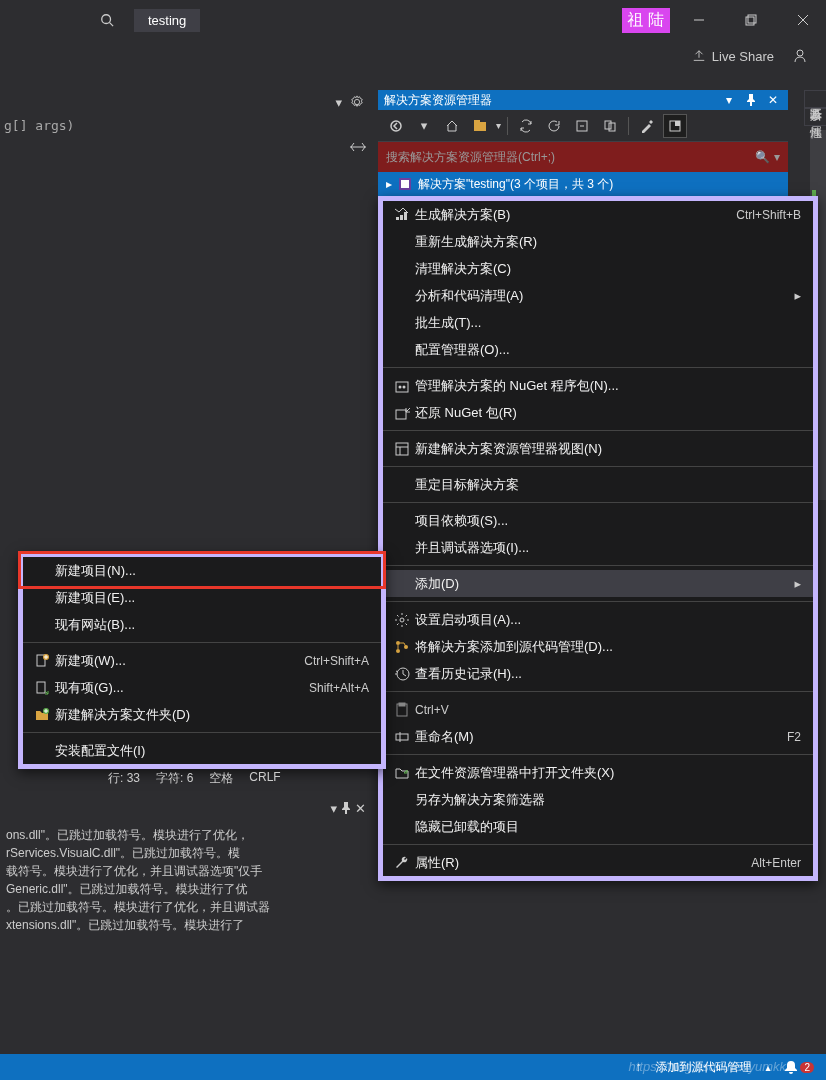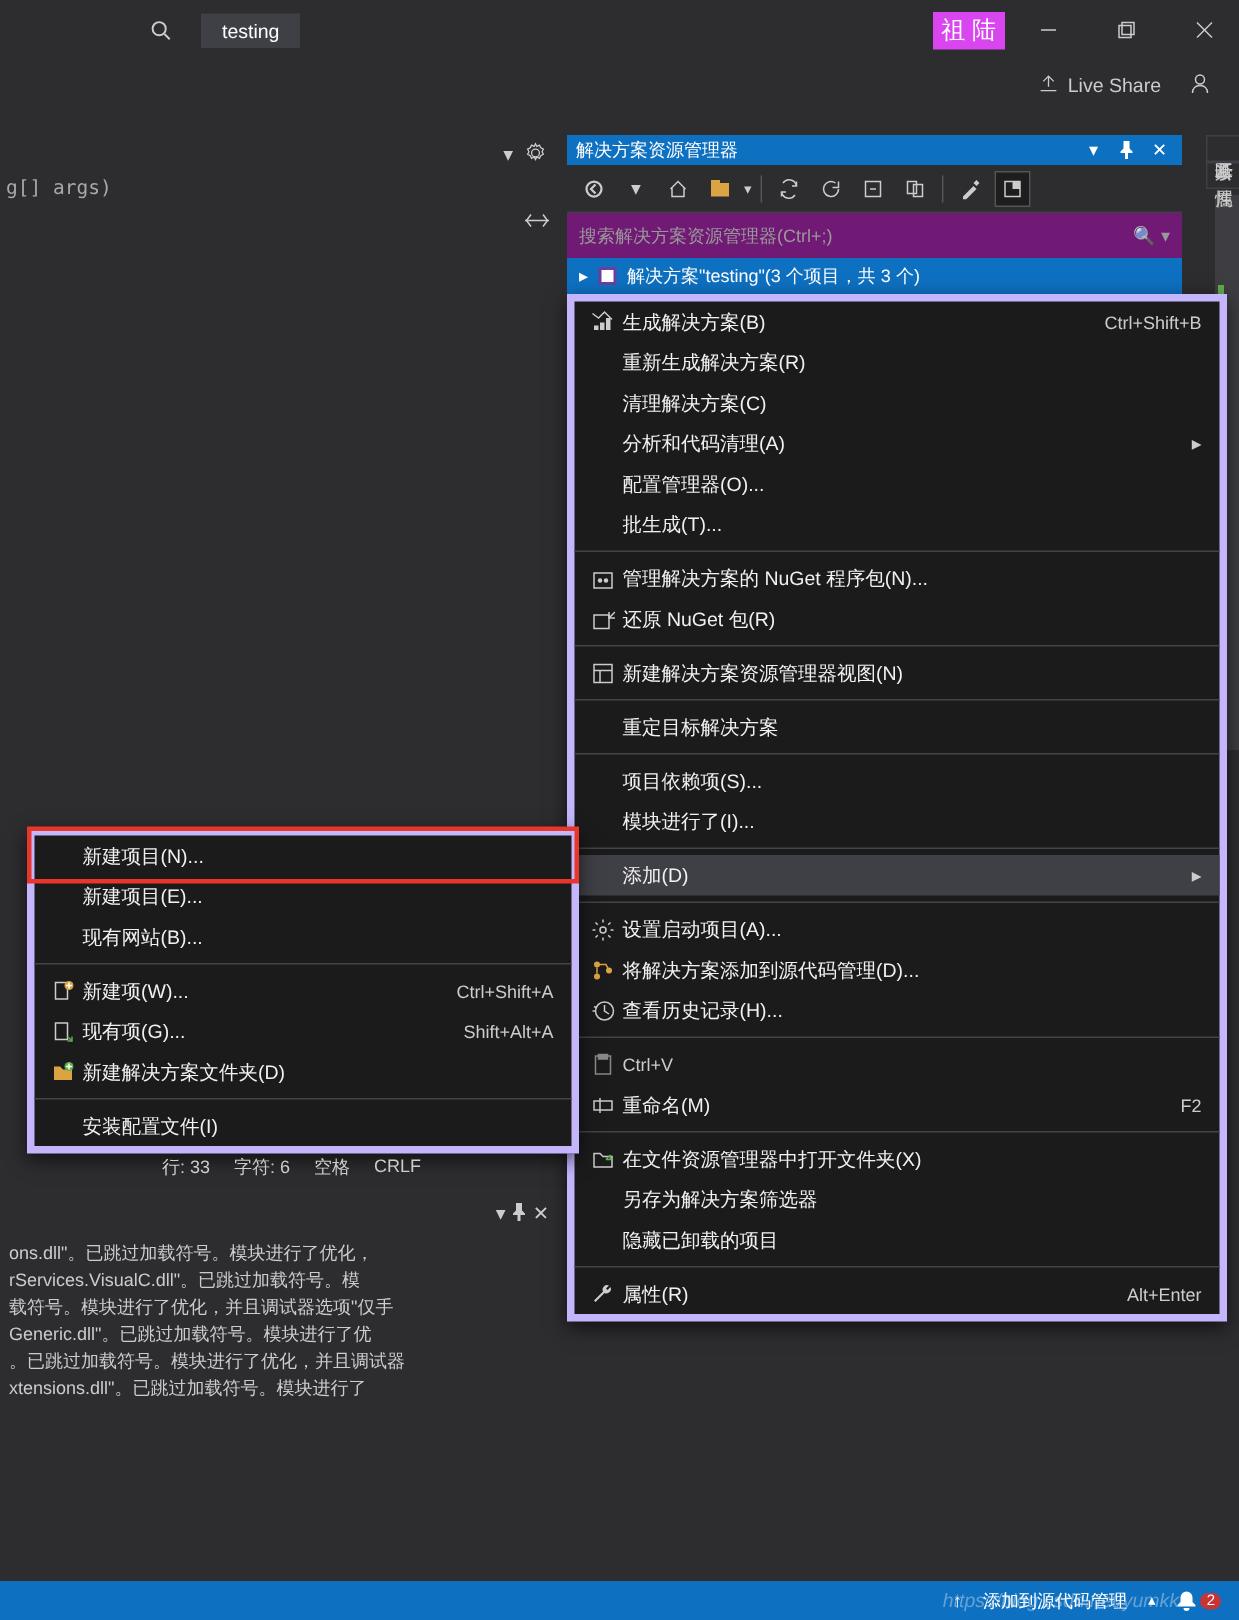--- a/index.html
+++ b/index.html
@@ -18,21 +18,21 @@
 .editor-gutter { position: absolute; right: 0; top: 130px; width: 16px; height: 370px; background: #3e3e42; }
 .gutter-mark-g { position: absolute; left: 2px; width: 4px; background: #5fad4e; }
 .panel { position: absolute; left: 378px; top: 90px; width: 410px; background: #252526; }
 .panel-header { background: #0e70c0; color: #fff; height: 20px; display: flex; align-items: center; padding: 0 6px; font-size: 12px; }
 .panel-header-right { margin-left: auto; display: flex; gap: 4px; }
 .panel-hbtn { width: 18px; height: 18px; display: flex; align-items: center; justify-content: center; }
 .panel-toolbar { height: 32px; background: #2d2d30; display: flex; align-items: center; padding: 0 6px; gap: 4px; border-bottom: 1px solid #3f3f46; }
 .tb-btn { width: 24px; height: 24px; display: flex; align-items: center; justify-content: center; color: #ccc; }
 .tb-sep { width: 1px; height: 18px; background: #555; margin: 0 2px; }
 .tb-btn.active { background: #1e1e1e; border: 1px solid #555; }
-.panel-search { height: 30px; display: flex; align-items: center; padding: 0 8px; color: #999; font-size: 12px; background: #701a75; }
+.panel-search { height: 30px; display: flex; align-items: center; padding: 0 8px; color: #999; font-size: 12px; background: #7f1d1d; }
 .tree-root { background: #0e70c0; color: #fff; height: 24px; display: flex; align-items: center; padding: 0 8px; gap: 6px; font-size: 12px; }
 .ctx-menu { position: absolute; background: #1b1b1c; border: 5px solid #c4b5fd; box-shadow: 0 4px 12px rgba(0,0,0,0.6); }
 .ctx-main { left: 378px; top: 196px; width: 440px; }
 .ctx-item { display: flex; align-items: center; height: 27px; padding: 0 12px 0 6px; color: #f1f1f1; font-size: 13px; }
 .ctx-item.hover { background: #3f3f46; }
 .ctx-item.disabled { color: #888; }
 .ctx-icon { width: 26px; display: flex; justify-content: center; color: #ccc; }
 .ctx-label { flex: 1; }
 .ctx-shortcut { color: #ccc; font-size: 12px; }
 .ctx-sep { height: 1px; background: #444; margin: 4px 0; }
@@ -231,25 +231,25 @@
       <span class="ctx-icon"></span>
       <span class="ctx-label">清理解决方案(C)</span>
     </div>
     <div class="ctx-item">
       <span class="ctx-icon"></span>
       <span class="ctx-label">分析和代码清理(A)</span>
       <span class="ctx-arrow">▸</span>
     </div>
     <div class="ctx-item">
       <span class="ctx-icon"></span>
+      <span class="ctx-label">批生成(T)...</span>
+    </div>
+    <div class="ctx-item">
+      <span class="ctx-icon"></span>
       <span class="ctx-label">配置管理器(O)...</span>
-    </div>
-    <div class="ctx-item">
-      <span class="ctx-icon"></span>
-      <span class="ctx-label">批生成(T)...</span>
     </div>
     <div class="ctx-sep"></div>
     <div class="ctx-item">
       <span class="ctx-icon">
         <svg width="16" height="16" viewBox="0 0 16 16" fill="#ccc">
           <rect x="2" y="4" width="12" height="10" fill="none" stroke="#ccc"></rect>
           <circle cx="6" cy="9" r="1.5"></circle>
           <circle cx="10" cy="9" r="1.5"></circle>
         </svg>
       </span>
@@ -280,21 +280,21 @@
       <span class="ctx-icon"></span>
       <span class="ctx-label">重定目标解决方案</span>
     </div>
     <div class="ctx-sep"></div>
     <div class="ctx-item">
       <span class="ctx-icon"></span>
       <span class="ctx-label">项目依赖项(S)...</span>
     </div>
     <div class="ctx-item">
       <span class="ctx-icon"></span>
-      <span class="ctx-label">模块进行了(I)...</span>
+      <span class="ctx-label">并且调试器选项(I)...</span>
     </div>
     <div class="ctx-sep"></div>
     <div class="ctx-item hover">
       <span class="ctx-icon"></span>
       <span class="ctx-label">添加(D)</span>
       <span class="ctx-arrow">▸</span>
     </div>
     <div class="ctx-sep"></div>
     <div class="ctx-item">
       <span class="ctx-icon">

